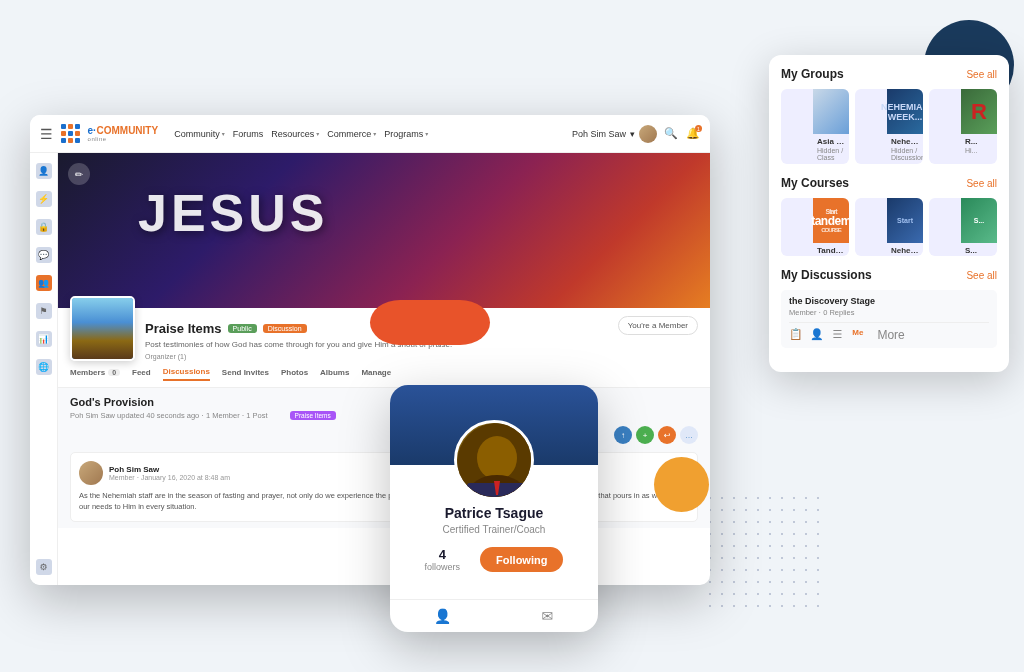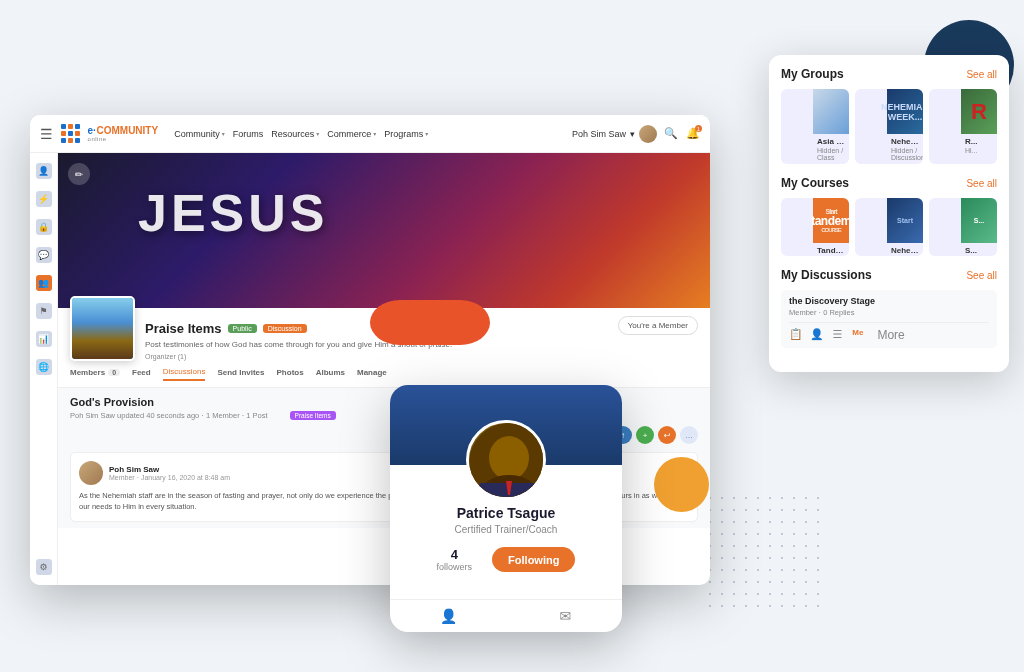--- a/index.html
+++ b/index.html
@@ -329,21 +329,21 @@
       cursor: pointer;
       padding-bottom: 3px;
       display: flex;
       align-items: center;
       gap: 3px;
       font-weight: bold;
     }
     .tab-item.active {
       color: #e8722a;
       border-bottom: 2px solid #e8722a;
-      font-weight: 400;
+      font-weight: 700;
     }
     .tab-count {
       background: #eee;
       border-radius: 8px;
       padding: 0 4px;
       font-size: 7px;
     }
 
     
     .discussion-area {
@@ -437,21 +437,21 @@
     .reaction-btn.blue { background: #3a7fc1; color: #fff; }
     .reaction-btn.green { background: #4caf50; color: #fff; }
     .reaction-btn.orange { background: #e8722a; color: #fff; }
     .reaction-btn.light { background: #e0e8f8; color: #3a7fc1; }
 
     
     .mobile-card {
       position: absolute;
       bottom: 40px;
       left: 390px;
-      width: 232px;
+      width: 208px;
       background: #fff;
       border-radius: 18px;
       box-shadow: 0 15px 50px rgba(0,0,0,0.25);
       overflow: hidden;
       z-index: 15;
     }
     .mobile-card-header {
       background: linear-gradient(180deg, #2a5298 0%, #1a3a6a 100%);
       height: 80px;
       position: relative;

